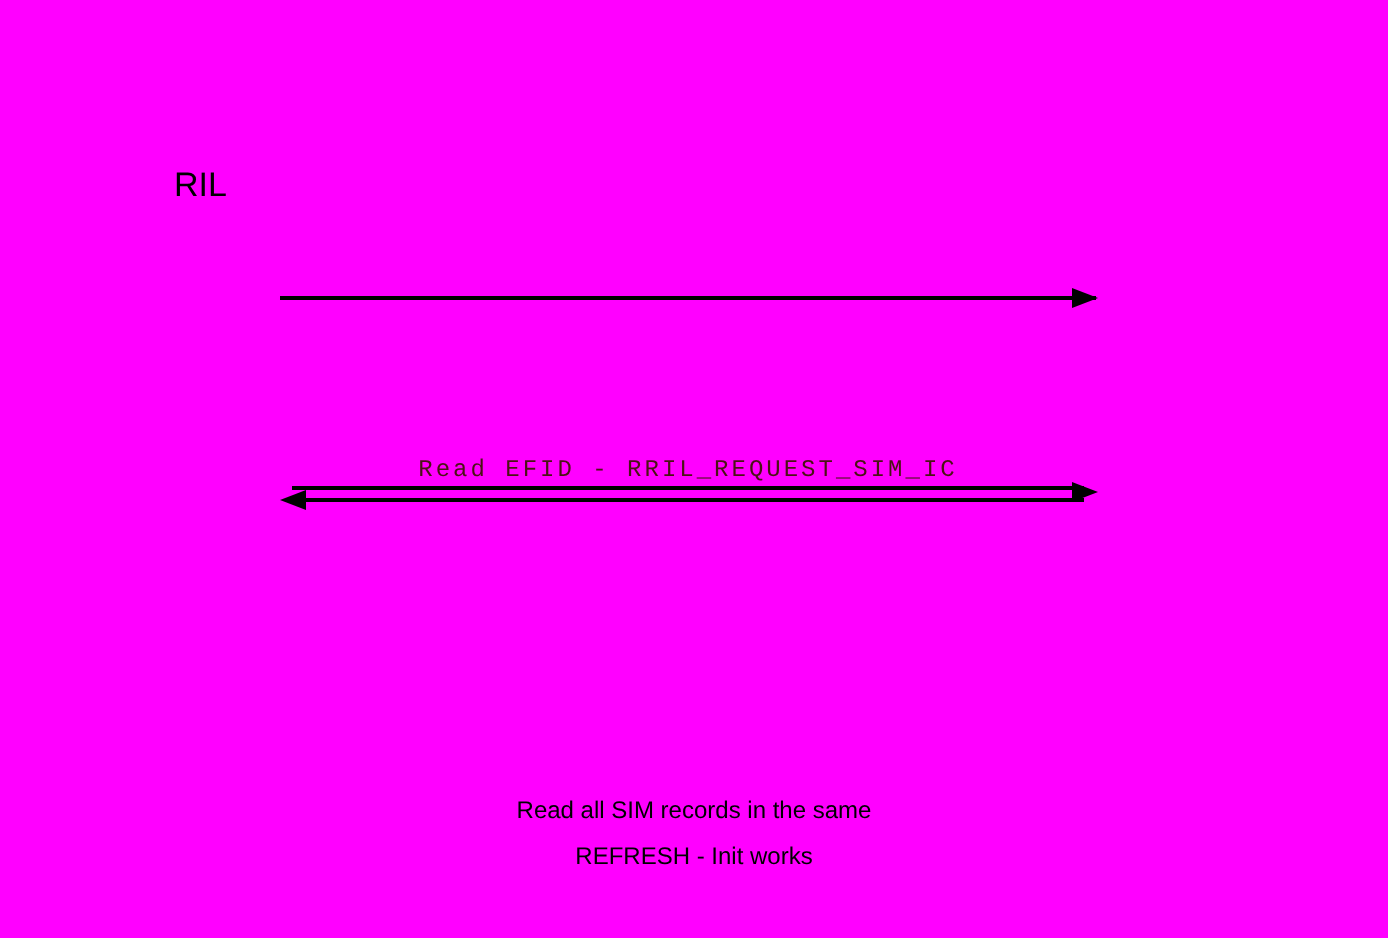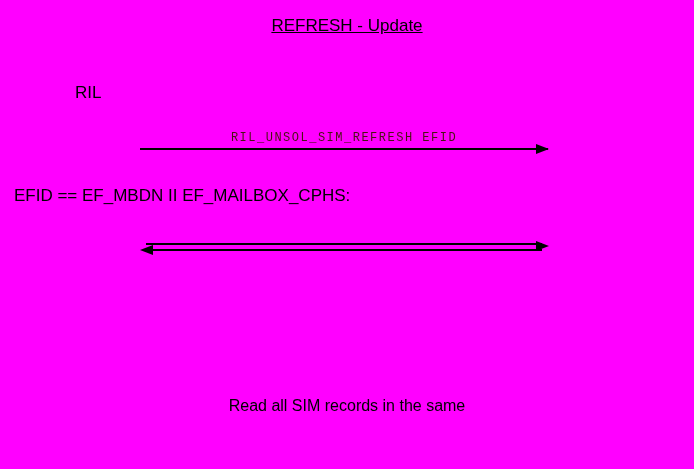--- a/index.html
+++ b/index.html
@@ -25,20 +25,21 @@
   .title{
     position:absolute;
     top:16px; left:0; right:0;
     text-align:center;
     font-size:17px;
     text-decoration:underline;
   }
   .actor{
     position:absolute;
     font-size:17px;
+    margin-left:12px;
   }
   .actor-left{ left:75px; top:83px; }
   .actor-right{ left:557px; top:83px; }
 
   .msg-label{
     position:absolute;
     font-family:"Liberation Mono","DejaVu Sans Mono", monospace;
     font-size:12px;
     letter-spacing:1.5px;
     color:var(--message-label);
@@ -92,43 +93,42 @@
     border-radius:50%;
     display:flex;
     align-items:center;
     justify-content:center;
     font-size:16px;
   }
   .footer{
     position:absolute;
     top:394px; left:0; right:0;
     text-align:center;
-    font-size:16px;
+    font-size:12px;
     line-height:23px;
   }
 </style>
 </head>
 <body>
 
 <div class="canvas">
 
-  <div class="title">REFRESH - Update</div>
 
   <div class="actor actor-left">RIL</div>
 
-  <div class="msg-label msg1-label">RIL_UNSOL_SIM_REFRESH EFID</div>
   <div class="hline line1"></div>
   <div class="arrowhead ah-right ah1"></div>
 
-  <div class="condition condition1">EFID == EF_MBDN II EF_MAILBOX_CPHS:</div>
 
+  <div class="msg-label msg2-label">Read EFID - RRIL_REQUEST_SIM_IC</div>
   <div class="hline line2a"></div>
   <div class="hline line2b"></div>
   <div class="arrowhead ah-right ah2"></div>
   <div class="arrowhead ah-left ah3"></div>
 
 
 
   <div class="footer">
     <div>Read all SIM records in the same</div>
+    <div>REFRESH - Init works</div>
   </div>
 
 </div>
 
 </body></html>

